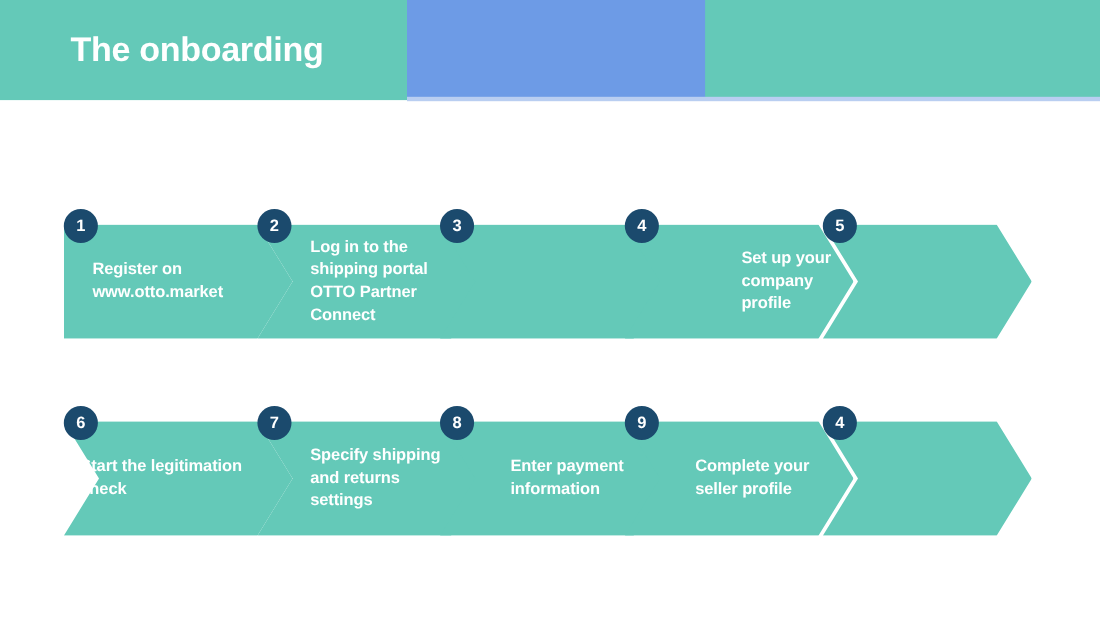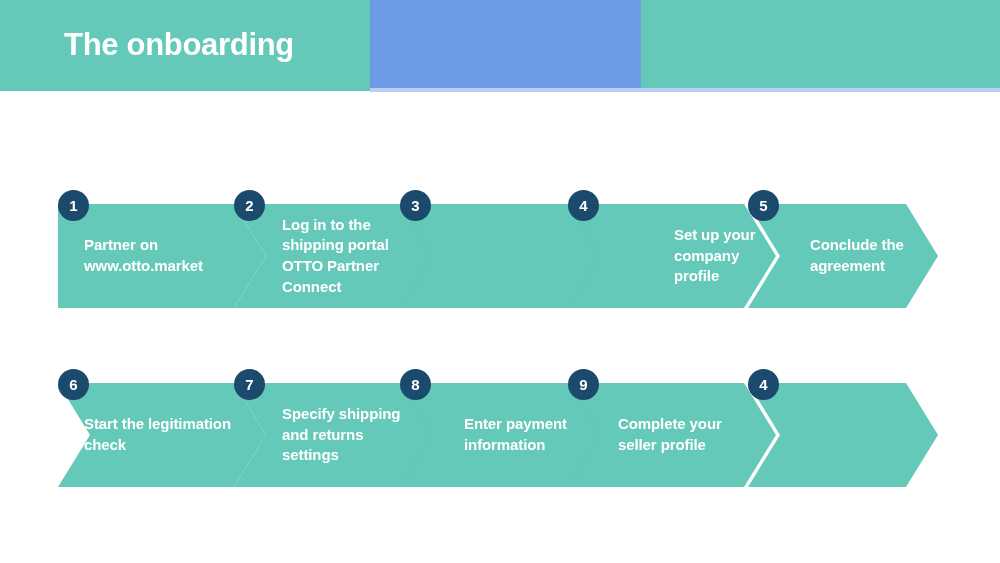--- a/index.html
+++ b/index.html
@@ -126,62 +126,61 @@
 <div class="header">
   <div class="header-band"></div>
   <div class="header-accent-rect"></div>
   <div class="header-underline"></div>
   <div class="header-title">The onboarding</div>
 </div>
 
 <div class="flow-row" id="flow-row-1">
     <div class="step" style="left: 58px; width: 208px;">
       <div class="step-shape"></div>
-      <div class="step-label" style="left: 26px; width: 150px;">Partner on www.otto.market</div>
+      <div class="step-label" style="left: 26px; width: 150px;">Register on www.otto.market</div>
       <div class="step-badge">1</div>
     </div>
     <div class="step notched" style="left: 234px; width: 208px;">
       <div class="step-shape"></div>
       <div class="step-label" style="left: 48px; width: 130px;">Log in to the shipping portal OTTO Partner Connect</div>
       <div class="step-badge">2</div>
     </div>
     <div class="step notched" style="left: 400px; width: 208px;">
       <div class="step-shape"></div>
       <div class="step-badge">3</div>
     </div>
     <div class="step notched" style="left: 568px; width: 208px;">
       <div class="step-shape"></div>
       <div class="step-label" style="left: 66px; width: 106px; margin-left: 40px;">Set up your company profile</div>
       <div class="step-badge">4</div>
     </div>
     <div class="step notched" style="left: 748px; width: 190px;">
       <div class="step-shape"></div>
-      <div class="step-label" style="left: 62px; width: 130px;">Conclude the agreement</div>
       <div class="step-badge">5</div>
     </div>
   </div>
 
 <div class="flow-row" id="flow-row-2">
     <div class="step notched" style="left: 58px; width: 208px;">
       <div class="step-shape"></div>
-      <div class="step-label" style="left: 26px; width: 150px;">Start the legitimation check</div>
+      <div class="step-label" style="left: 15px; width: 150px;">Start the legitimation check</div>
       <div class="step-badge">6</div>
     </div>
     <div class="step notched" style="left: 234px; width: 208px;">
       <div class="step-shape"></div>
       <div class="step-label" style="left: 48px; width: 130px;">Specify shipping and returns settings</div>
       <div class="step-badge">7</div>
     </div>
     <div class="step notched" style="left: 400px; width: 208px;">
       <div class="step-shape"></div>
       <div class="step-label" style="left: 64px; width: 136px;">Enter payment information</div>
       <div class="step-badge">8</div>
     </div>
     <div class="step notched" style="left: 568px; width: 208px;">
       <div class="step-shape"></div>
-      <div class="step-label" style="left: 50px; width: 106px;">Complete your seller profile</div>
+      <div class="step-label" style="left: 64px; width: 106px;">Complete your seller profile</div>
       <div class="step-badge">9</div>
     </div>
     <div class="step notched" style="left: 748px; width: 190px;">
       <div class="step-shape"></div>
       <div class="step-badge">4</div>
     </div>
   </div>
 
 </body></html>

